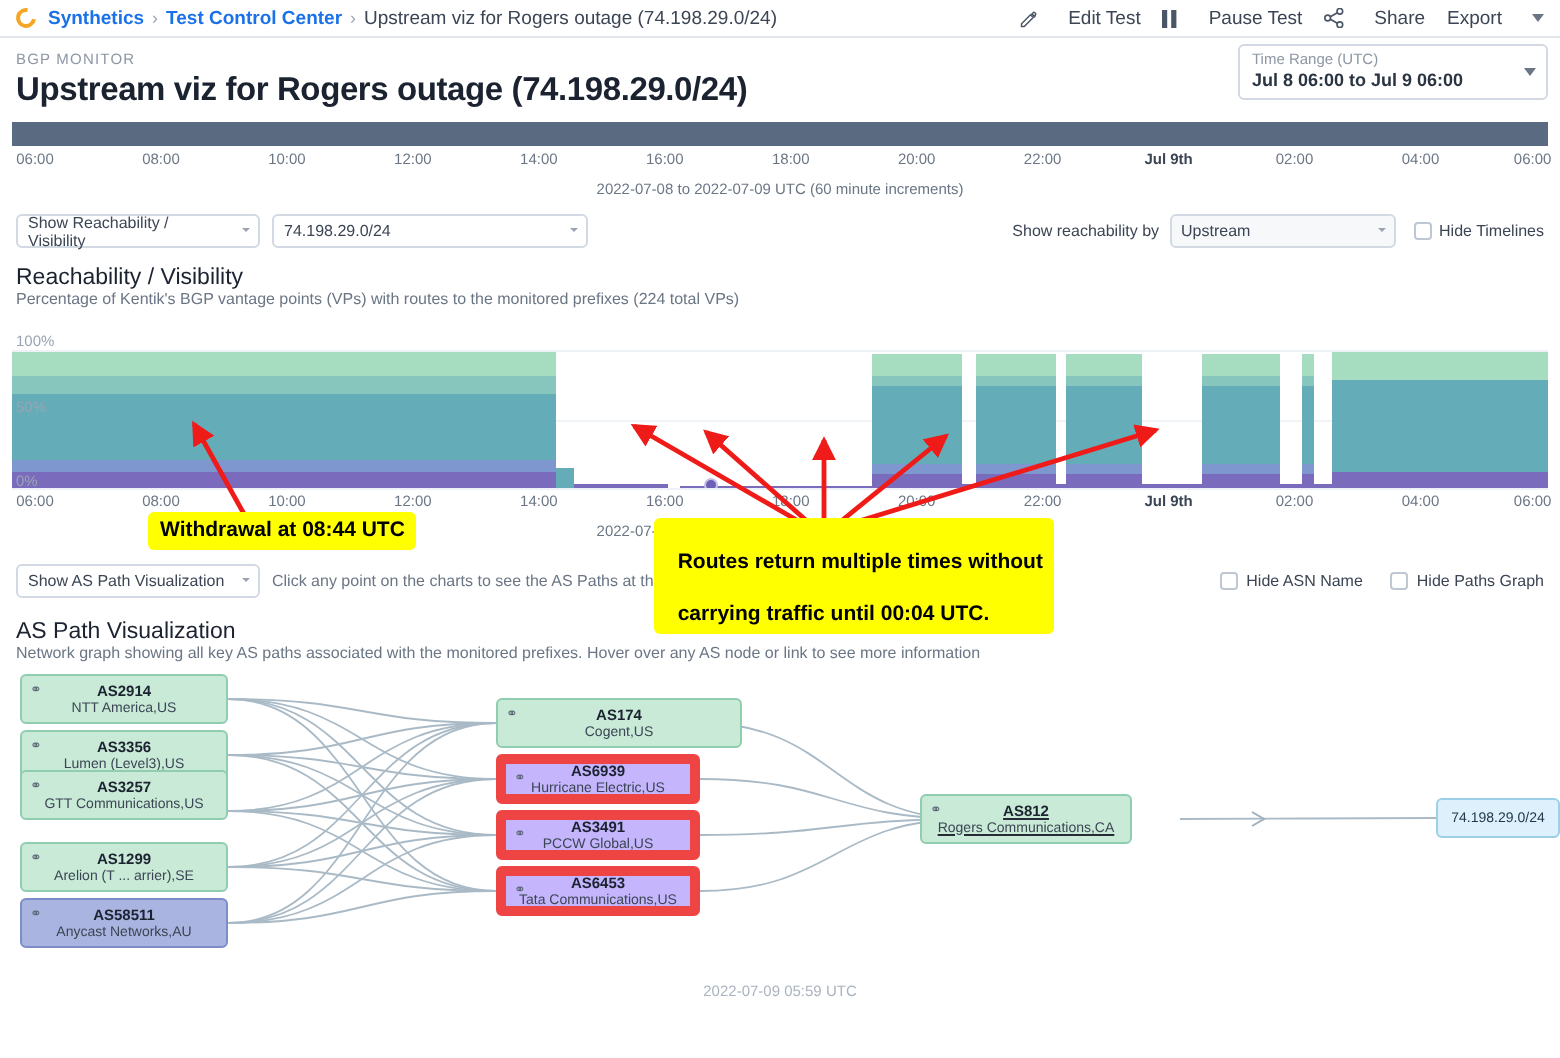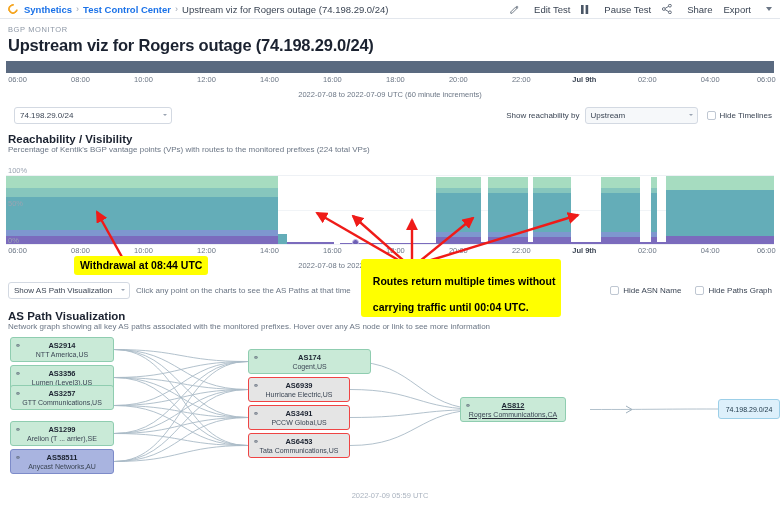--- a/index.html
+++ b/index.html
@@ -76,21 +76,21 @@
   .w1 { width: 122px; }
   .w2 { width: 158px; }
   .w3 { width: 113px; }
   .spacer { flex: 1; }
   .ctl-label { font-size: 8px; color: #3b4554; margin-right: 5px; }
   .chk { display: flex; align-items: center; gap: 4px; font-size: 8px; color: #3b4554; cursor: pointer; }
   .chkbox { width: 9px; height: 9px; border: 1px solid #bfc7d2; border-radius: 2px; background: #fff; }
 
   
   .sect { padding: 9px 8px 0 8px; }
-  .sect h2 { font-size: 11.5px; font-weight: 700; color: #1b2230; }
+  .sect h2 { font-size: 11.5px; font-weight: 400; color: #1b2230; }
   .sect p { font-size: 8px; color: #6b7685; margin-top: 0; }
 
   
   .chartwrap { position: relative; margin: 21px 6px 0 6px; height: 70px; }
   .ylabel-100 { position: absolute; left: 2px; top: -9px; font-size: 7.5px; color: #9aa4b2; }
   .ylabel-50 { position: absolute; left: 2px; top: 24px; font-size: 7.5px; color: #9aa4b2; z-index: 4; }
   .ylabel-0 { position: absolute; left: 2px; bottom: 0px; font-size: 7.5px; color: #9aa4b2; z-index: 4; }
   .plot {
     position: absolute; inset: 0; background: #fff;
     border-top: 1px solid #eef1f5; border-bottom: 1px solid #eef1f5;
@@ -118,21 +118,21 @@
     position: absolute; border-radius: 3px;
     display: flex; flex-direction: column; align-items: center; justify-content: center;
     cursor: pointer;
   }
   .node .asn { font-size: 7.5px; font-weight: 700; color: #1b2230; line-height: 9px; }
   .node .org { font-size: 7px; color: #3b4554; line-height: 9px; }
   .node .bino {
     position: absolute; left: 4px; top: 4px; font-size: 7px; color: #5b6676; line-height: 7px;
   }
   .n-green { background: #c9ead7; border: 1px solid #8fcdb0; }
-  .n-green2 { background: #e5e5e5; border: 1px solid #ef4444; }
+  .n-green2 { background: #c4b5fd; border: 5px solid #ef4444; }
   .n-blue { background: #a9b4e0; border: 1px solid #7d8bc9; }
   .n-prefix {
     background: #ddf0fb; border: 1px solid #9ccfe8; border-radius: 3px;
     display: flex; align-items: center; justify-content: center;
     font-size: 7px; color: #20394a;
   }
   .footstamp { text-align: center; font-size: 7.5px; color: #aab3bf; margin-top: 6px; }
 </style>
 </head>
 <body>
@@ -173,20 +173,25 @@
       <span>Export</span>
       <span class="caret-sm"></span>
     </div>
   </div>
 </div>
 
 <div class="titleblock">
   <div class="eyebrow">BGP MONITOR</div>
   <div class="pagetitle">Upstream viz for Rogers outage (74.198.29.0/24)</div>
 
+  <div class="timerange">
+    <div class="tr-lbl">Time Range (UTC)</div>
+    <div class="tr-val">Jul 8 06:00 to Jul 9 06:00</div>
+    <span class="caret-sm"></span>
+  </div>
 </div>
 
 <div class="strip"></div>
 <div class="axisrow" id="axis-top">
     <span style="left: 1.5%;">06:00</span>
     <span style="left: 9.7%;">08:00</span>
     <span style="left: 17.9%;">10:00</span>
     <span style="left: 26.1%;">12:00</span>
     <span style="left: 34.3%;">14:00</span>
     <span style="left: 42.5%;">16:00</span>
@@ -194,20 +199,24 @@
     <span style="left: 58.9%;">20:00</span>
     <span style="left: 67.1%;">22:00</span>
     <span class="bold" style="left: 75.3%;">Jul 9th</span>
     <span style="left: 83.5%;">02:00</span>
     <span style="left: 91.7%;">04:00</span>
     <span style="left: 99%;">06:00</span>
   </div>
 <div class="axiscap">2022-07-08 to 2022-07-09 UTC (60 minute increments)</div>
 
 <div class="controls">
+  <div class="sel w1">
+    <span>Show Reachability / Visibility</span>
+    <span class="caret-sm"></span>
+  </div>
   <div style="width:6px"></div>
   <div class="sel w2">
     <span>74.198.29.0/24</span>
     <span class="caret-sm"></span>
   </div>
   <div class="spacer"></div>
   <span class="ctl-label">Show reachability by</span>
   <div class="sel w3 sel-grey">
     <span>Upstream</span>
     <span class="caret-sm"></span>
@@ -415,16 +424,16 @@
   <path d="M122,257 L97,212" stroke="#ef1b18" stroke-width="2.4" fill="none" marker-end="url(#ah)"></path>
 
   <path d="M400,261 L317,213" stroke="#ef1b18" stroke-width="2.4" fill="none" marker-end="url(#ah)"></path>
   <path d="M404,261 L353,216" stroke="#ef1b18" stroke-width="2.4" fill="none" marker-end="url(#ah)"></path>
   <path d="M412,261 L412,220" stroke="#ef1b18" stroke-width="2.4" fill="none" marker-end="url(#ah)"></path>
   <path d="M420,261 L473,218" stroke="#ef1b18" stroke-width="2.4" fill="none" marker-end="url(#ah)"></path>
   <path d="M428,261 L578,215" stroke="#ef1b18" stroke-width="2.4" fill="none" marker-end="url(#ah)"></path>
 </svg>
 
 <div class="callout" style="left:74px; top:256px;">Withdrawal at 08:44 UTC</div>
-<div class="callout" style="left:361px; top:259px;">
+<div class="callout" style="left:327px; top:259px;">
   <span>Routes return multiple times without</span><br>
   <span>carrying traffic until 00:04 UTC.</span>
 </div>
 
 </body></html>

